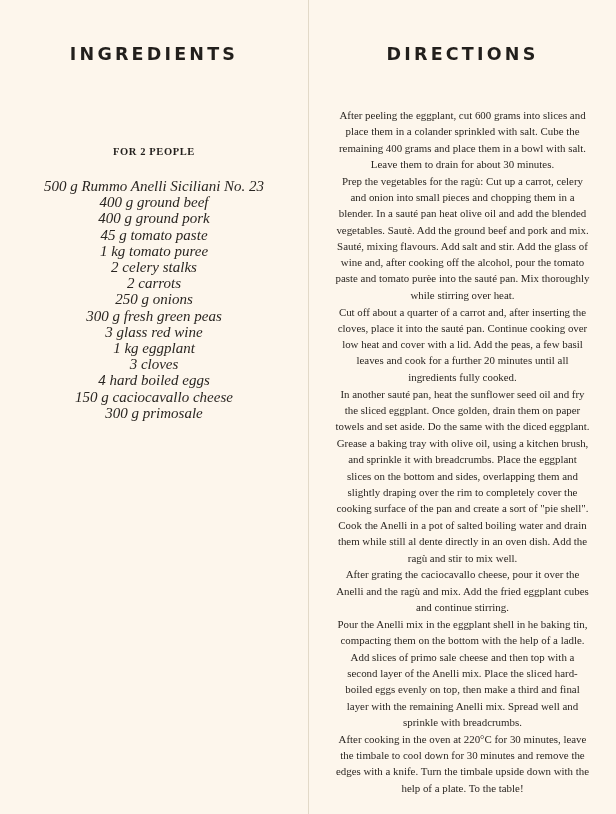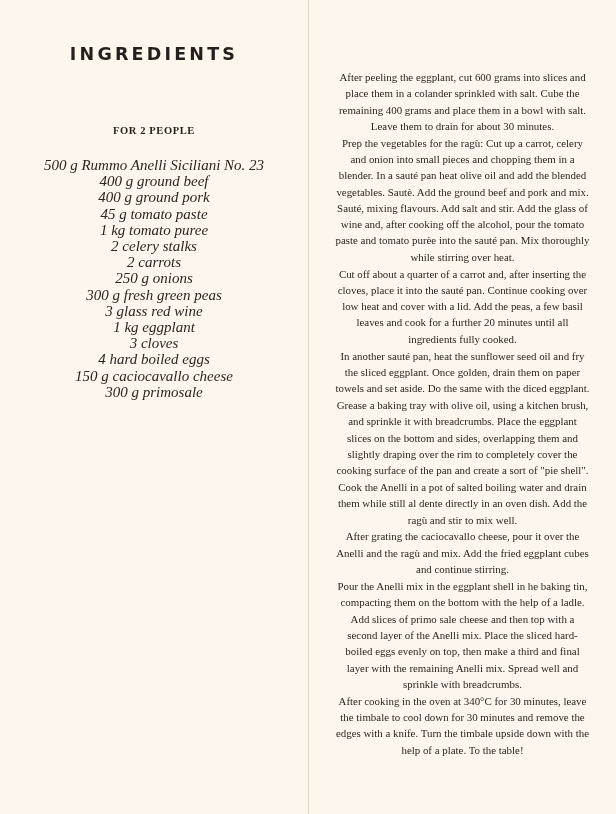--- a/index.html
+++ b/index.html
@@ -44,21 +44,21 @@
     text-align: center;
     margin: 18px 0 0 0;
     color: #221f1c;
   }
   .subtitle {
     font-family: "Liberation Serif", serif;
     font-weight: bold;
     font-size: 10.5px;
     letter-spacing: 0.6px;
     text-align: center;
-    margin-top: 61px;
+    margin-top: 82px;
     color: #221f1c;
   }
   ul.ingredients {
     list-style: none;
     margin: 0;
     padding: 0;
     margin-top: 21px;
     text-align: center;
   }
   ul.ingredients li {
@@ -101,28 +101,29 @@
       <li>3 glass red wine</li>
       <li>1 kg eggplant</li>
       <li>3 cloves</li>
       <li>4 hard boiled eggs</li>
       <li>150 g caciocavallo cheese</li>
       <li>300 g primosale</li>
     </ul>
   </div>
 
   <div class="col col-right">
+    <h1 class="section-title">DIRECTIONS</h1>
     <div class="directions">
       <p>After peeling the eggplant, cut 600 grams into slices and place them in a colander sprinkled with salt. Cube the remaining 400 grams and place them in a bowl with salt. Leave them to drain for about 30 minutes.</p>
       <p>Prep the vegetables for the ragù: Cut up a carrot, celery and onion into small pieces and chopping them in a blender. In a sauté pan heat olive oil and add the blended vegetables. Sautè. Add the ground beef and pork and mix. Sauté, mixing flavours. Add salt and stir. Add the glass of wine and, after cooking off the alcohol, pour the tomato paste and tomato purèe into the sauté pan. Mix thoroughly while stirring over heat.</p>
       <p>Cut off about a quarter of a carrot and, after inserting the cloves, place it into the sauté pan. Continue cooking over low heat and cover with a lid. Add the peas, a few basil leaves and cook for a further 20 minutes until all ingredients fully cooked.</p>
       <p>In another sauté pan, heat the sunflower seed oil and fry the sliced eggplant. Once golden, drain them on paper towels and set aside. Do the same with the diced eggplant.</p>
       <p>Grease a baking tray with olive oil, using a kitchen brush, and sprinkle it with breadcrumbs. Place the eggplant slices on the bottom and sides, overlapping them and slightly draping over the rim to completely cover the cooking surface of the pan and create a sort of "pie shell".</p>
       <p>Cook the Anelli in a pot of salted boiling water and drain them while still al dente directly in an oven dish. Add the ragù and stir to mix well.</p>
       <p>After grating the caciocavallo cheese, pour it over the Anelli and the ragù and mix. Add the fried eggplant cubes and continue stirring.</p>
       <p>Pour the Anelli mix in the eggplant shell in he baking tin, compacting them on the bottom with the help of a ladle.</p>
       <p>Add slices of primo sale cheese and then top with a second layer of the Anelli mix. Place the sliced hard-boiled eggs evenly on top, then make a third and final layer with the remaining Anelli mix. Spread well and sprinkle with breadcrumbs.</p>
-      <p>After cooking in the oven at 340°C for 30 minutes, leave the timbale to cool down for 30 minutes and remove the edges with a knife. Turn the timbale upside down with the help of a plate. To the table!</p>
+      <p>After cooking in the oven at 220°C for 30 minutes, leave the timbale to cool down for 30 minutes and remove the edges with a knife. Turn the timbale upside down with the help of a plate. To the table!</p>
     </div>
 
   </div>
 
 </div>
 
 </body></html>

